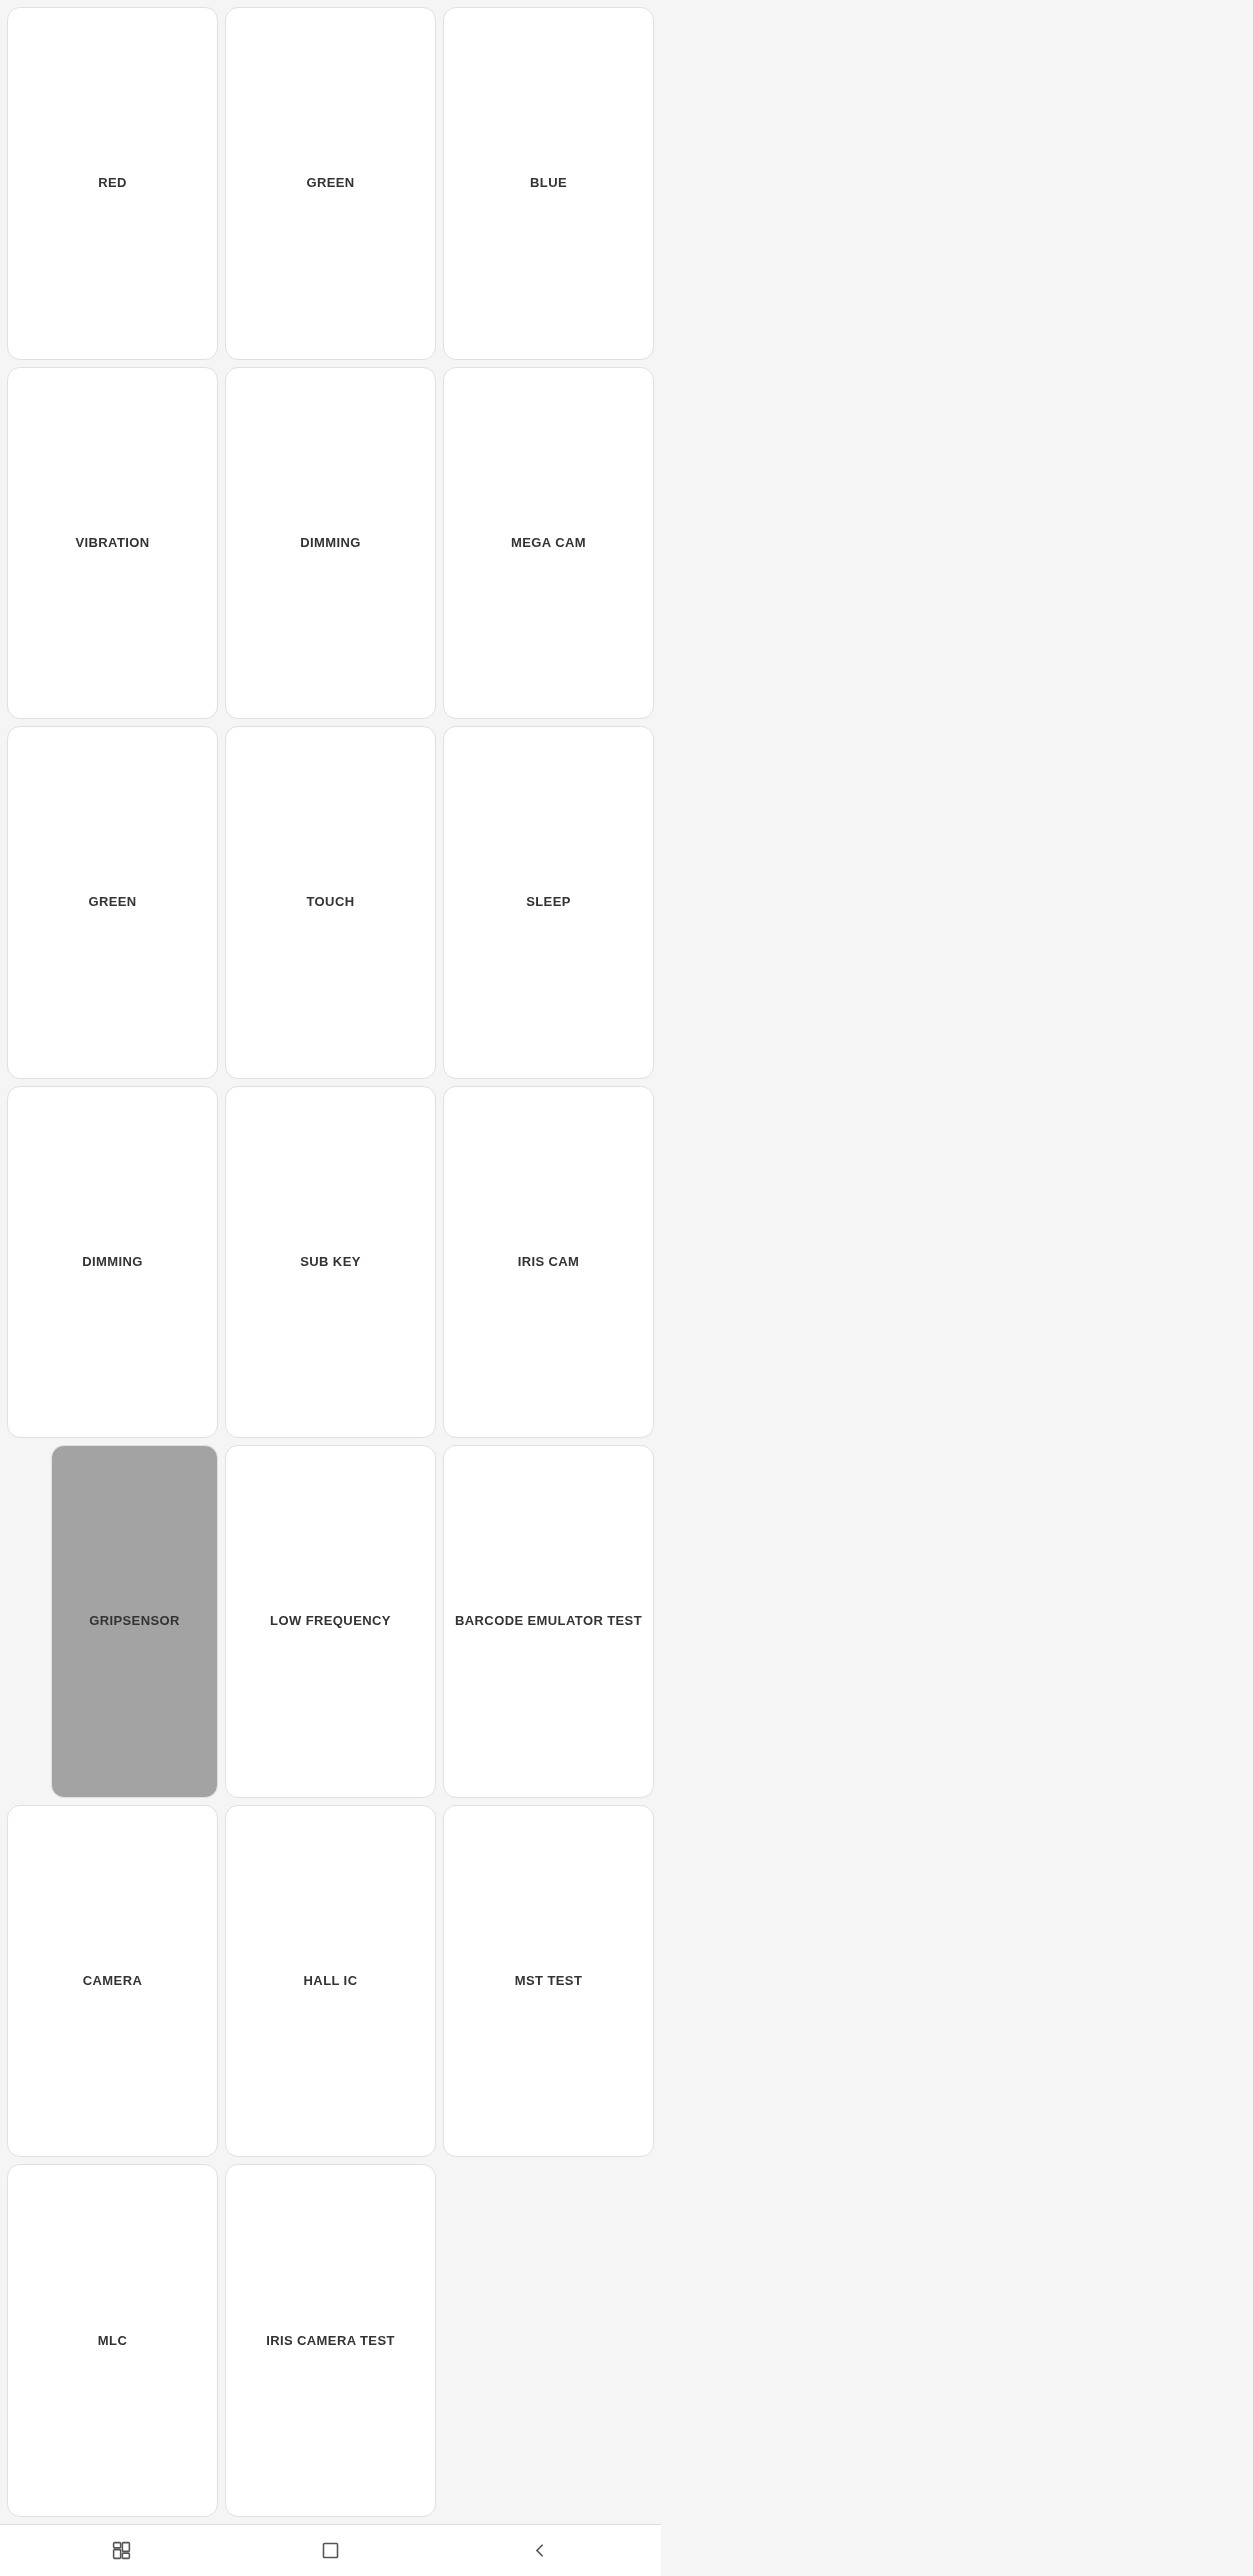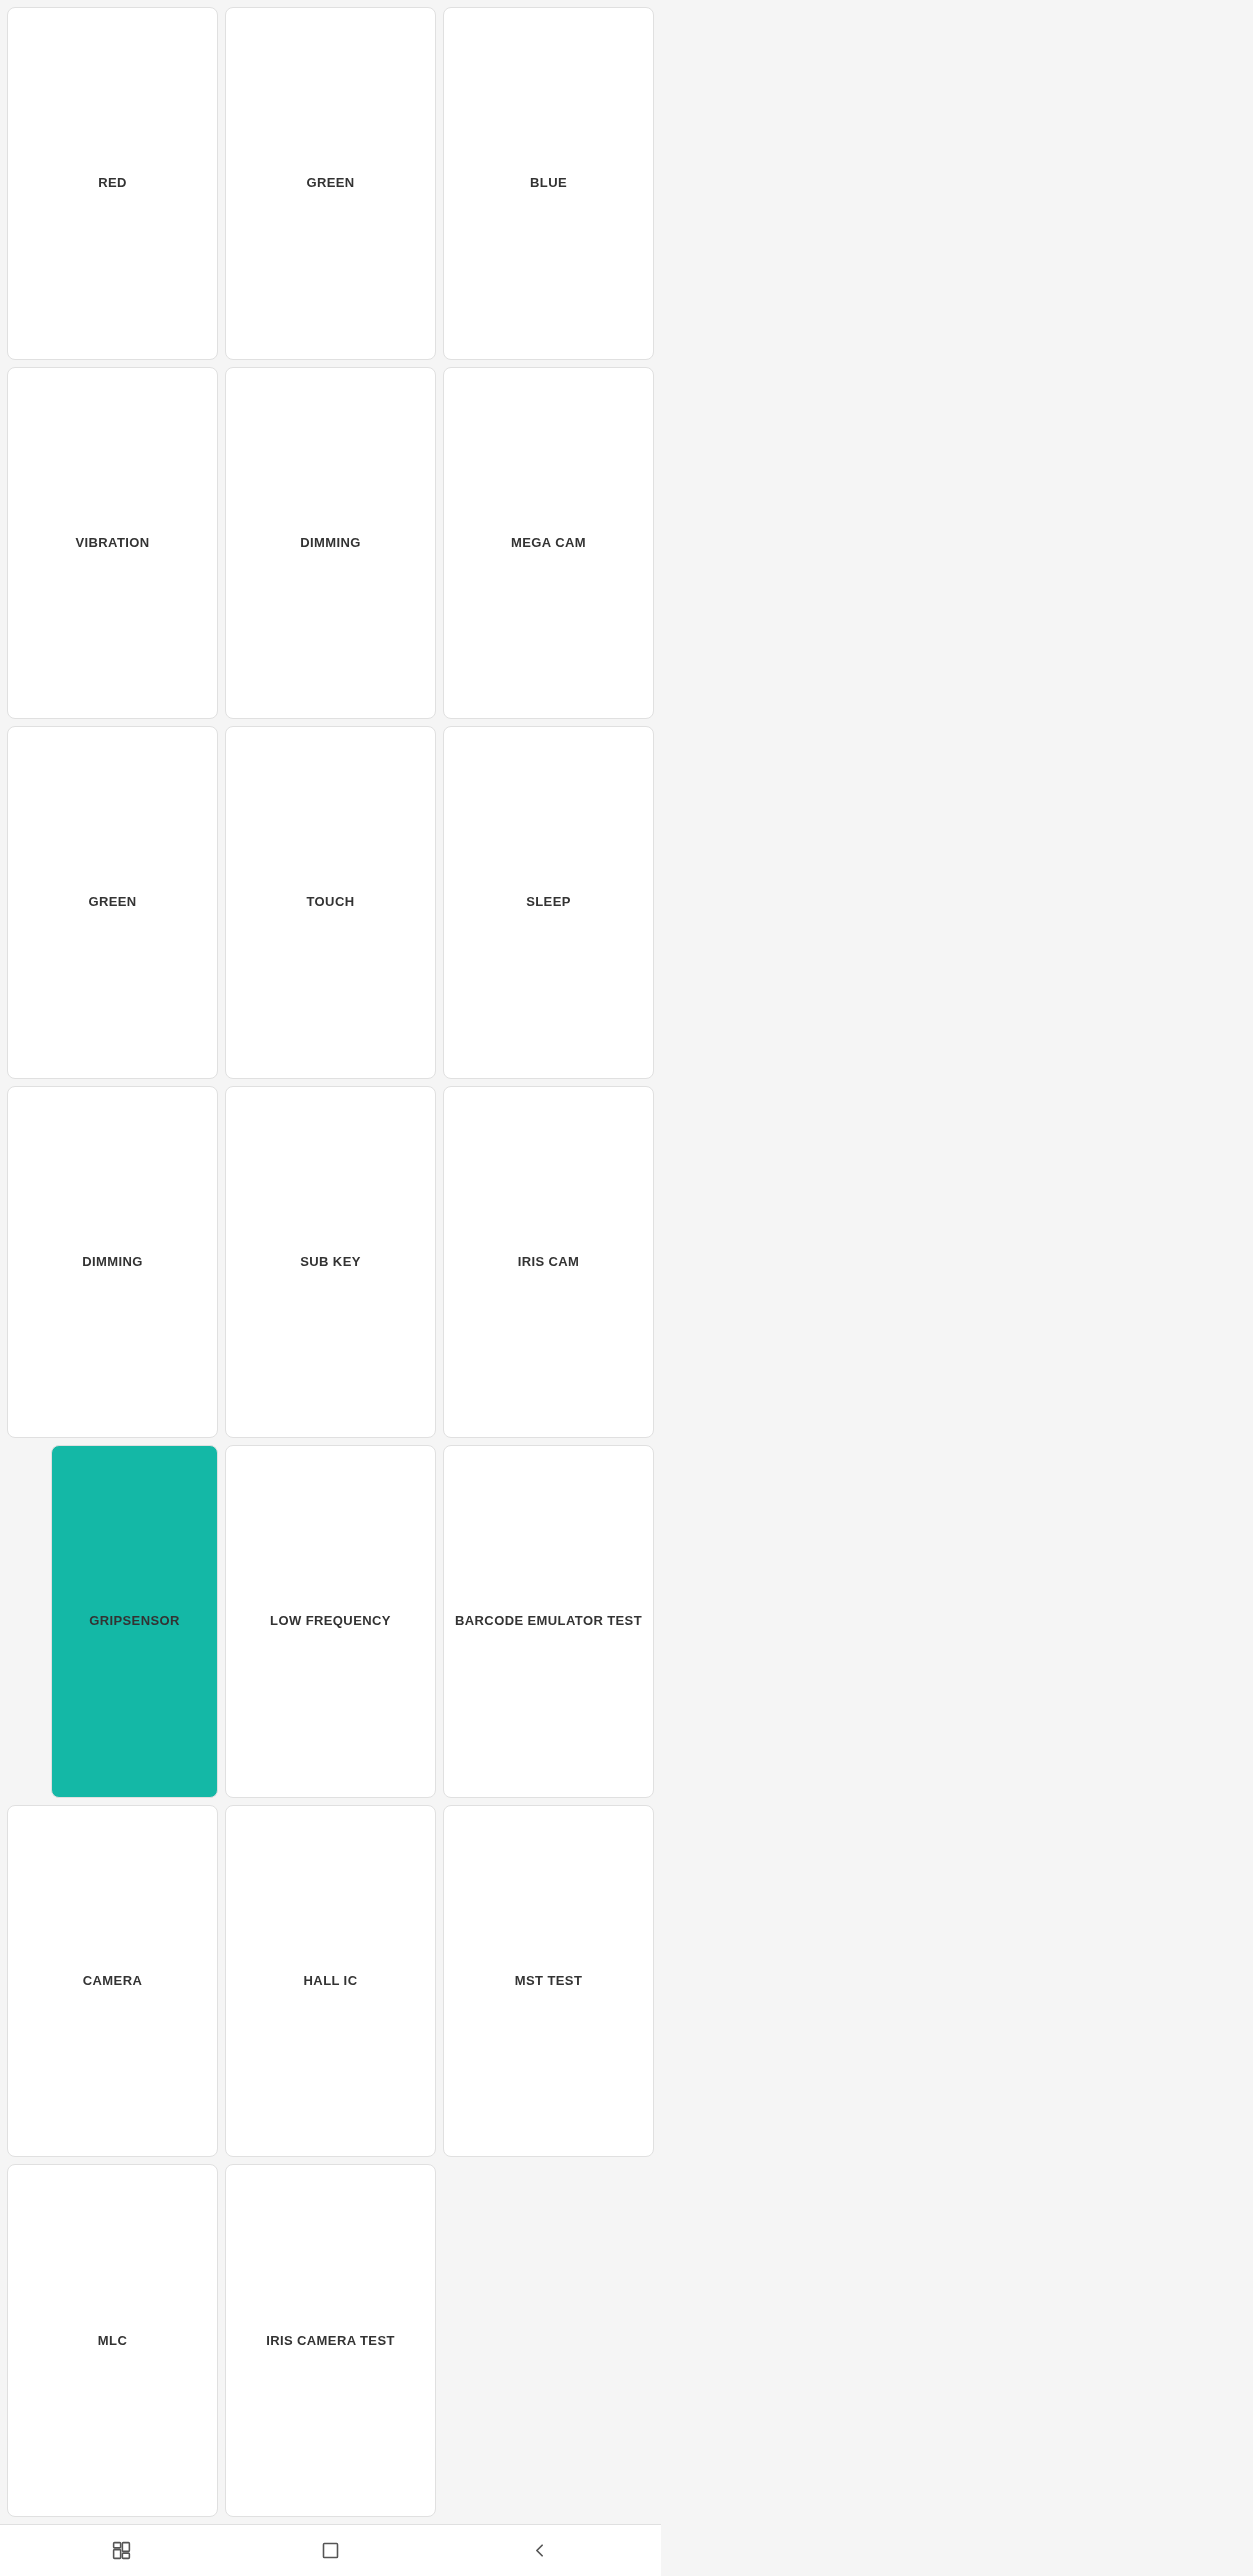--- a/index.html
+++ b/index.html
@@ -21,31 +21,31 @@
       display: grid;
       grid-template-columns: repeat(3, 1fr);
       gap: 7px;
       padding: 7px;
       flex: 1;
     }
 
     .grid-item {
       background: #ffffff;
       border: 1.3px solid #e0e0e0;
-      border-radius: 8px;
+      border-radius: 13px;
       display: flex;
       align-items: center;
       justify-content: center;
       min-height: 104px;
       cursor: pointer;
       padding: 17.4px 8.7px;
     }
 
     .grid-item.highlighted {
-      background: #14b8a6;
+      background: #a3a3a3;
       margin-left: 44px;
     }
 
     .grid-item-label {
       font-size: 13px;
       font-weight: 600;
       color: #333333;
       text-align: center;
       letter-spacing: 0.4px;
       line-height: 1.4;

